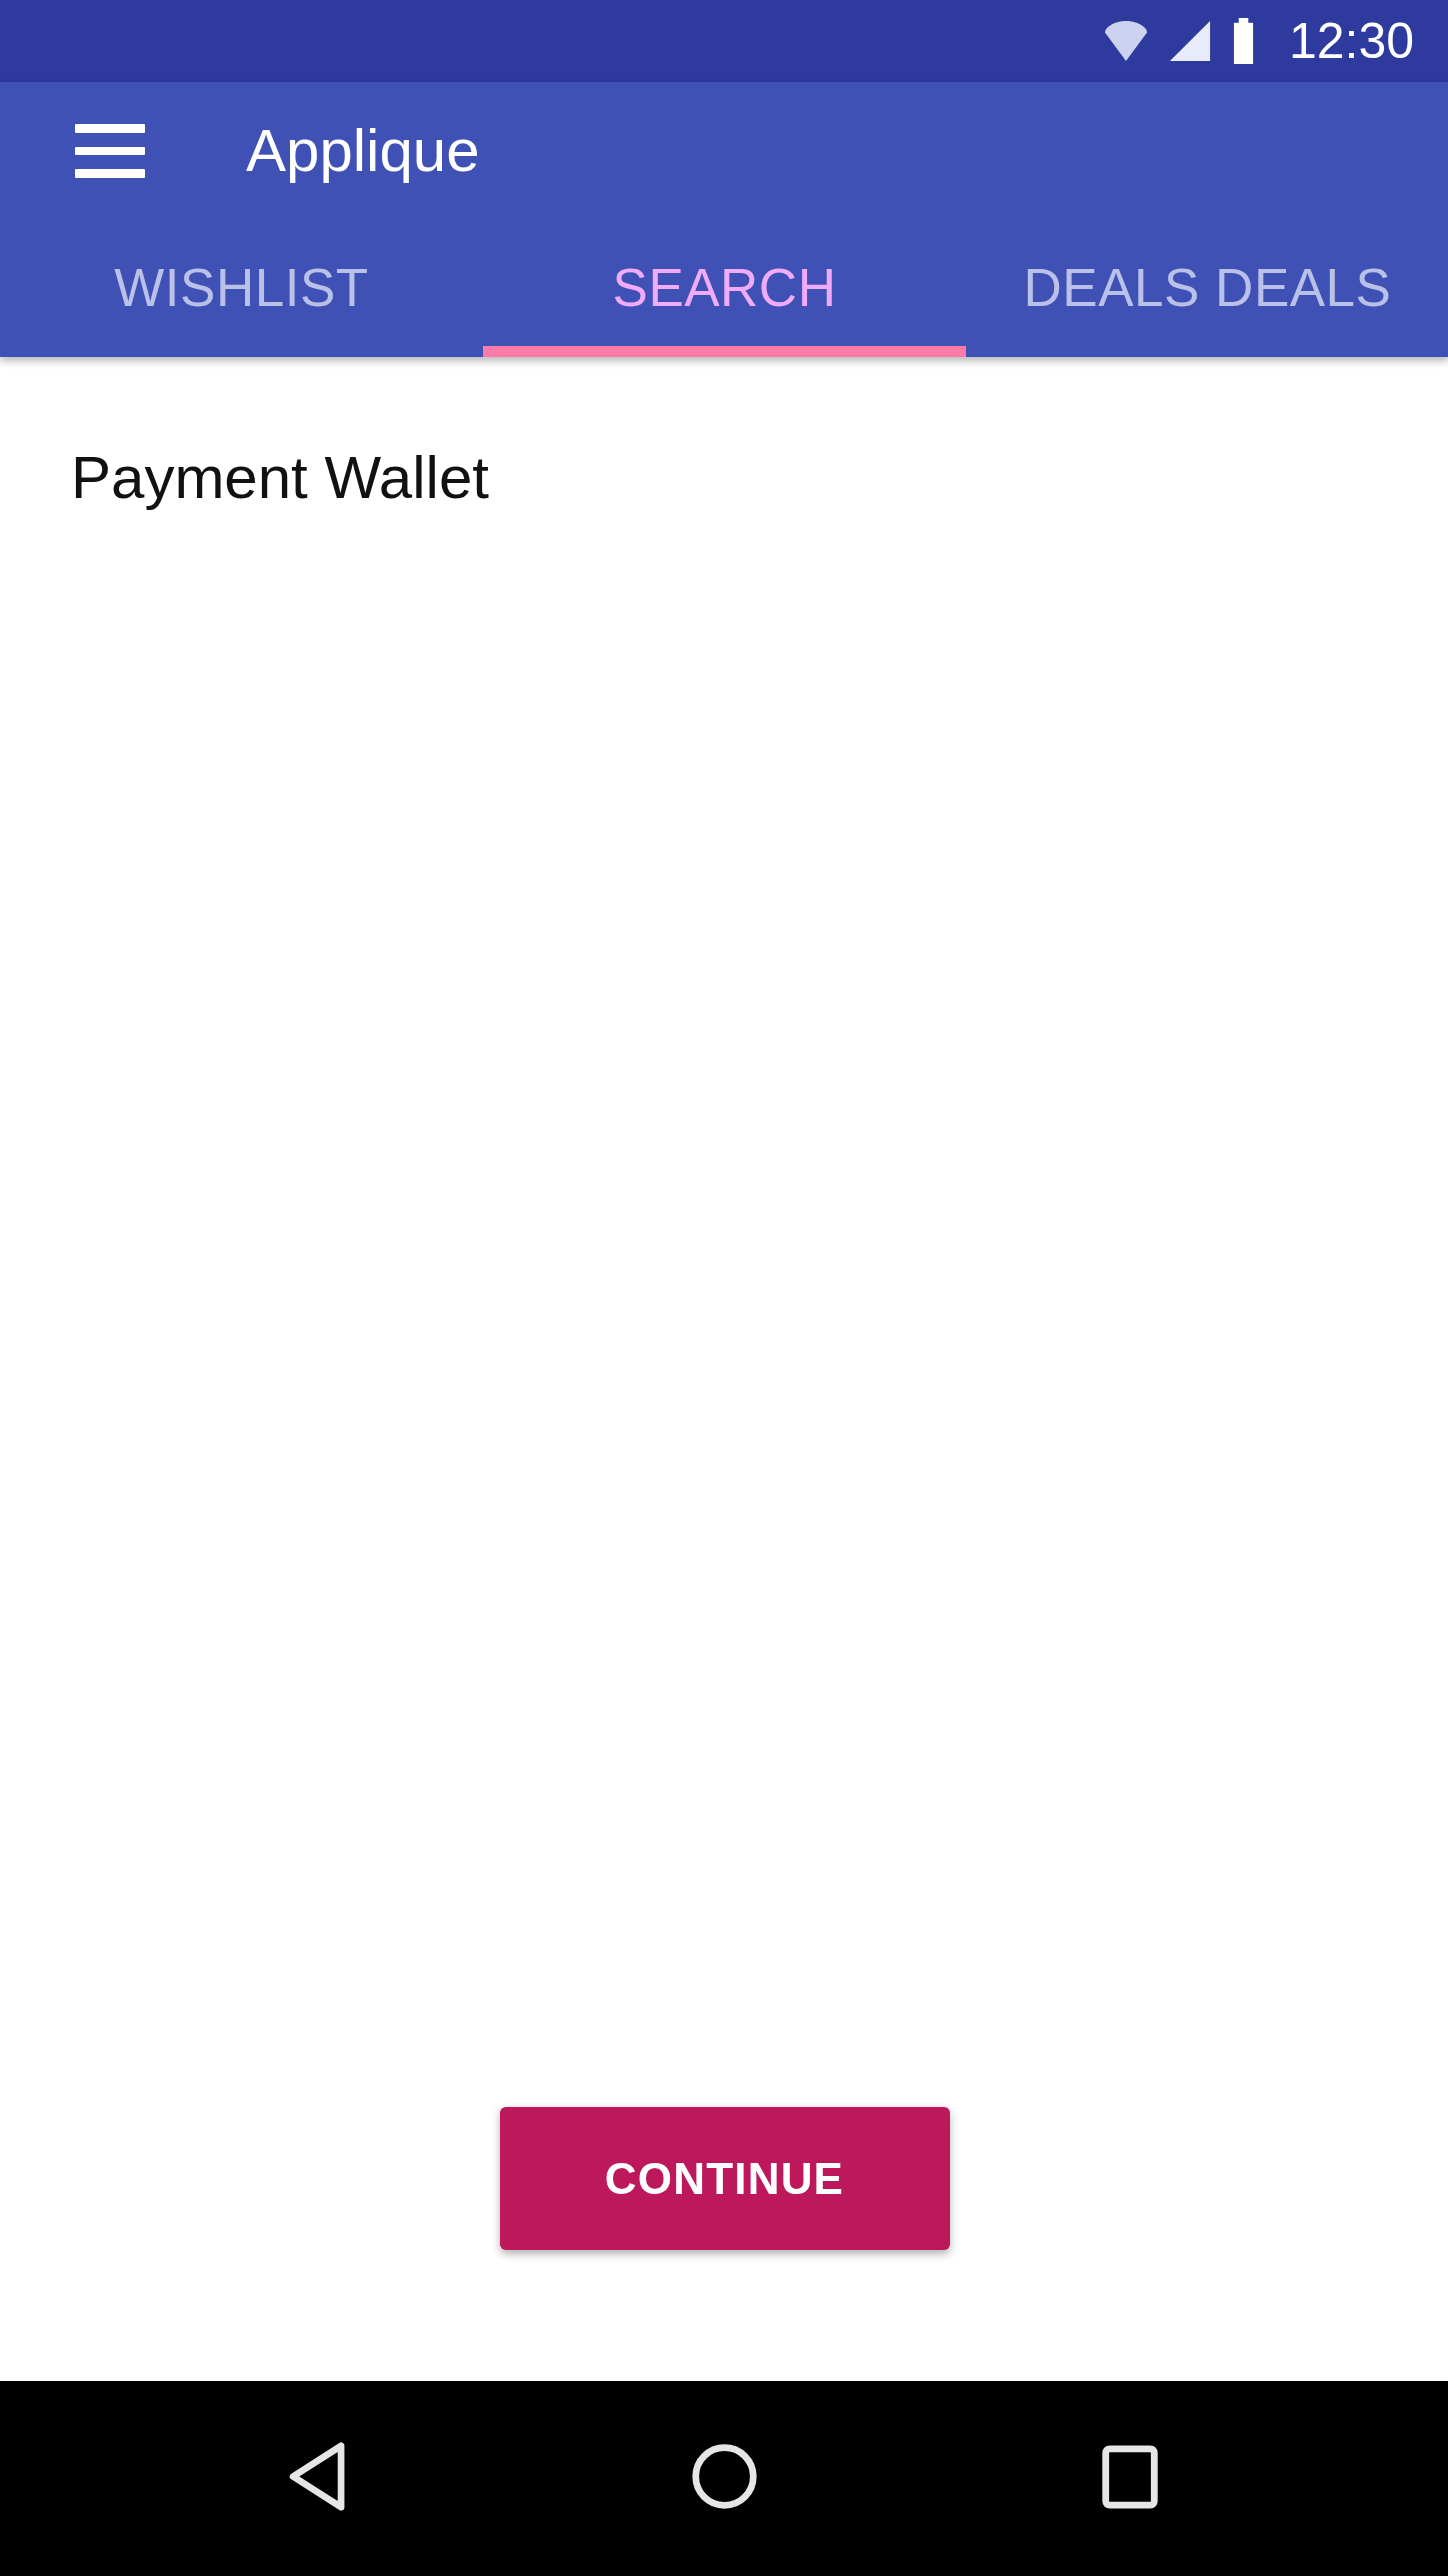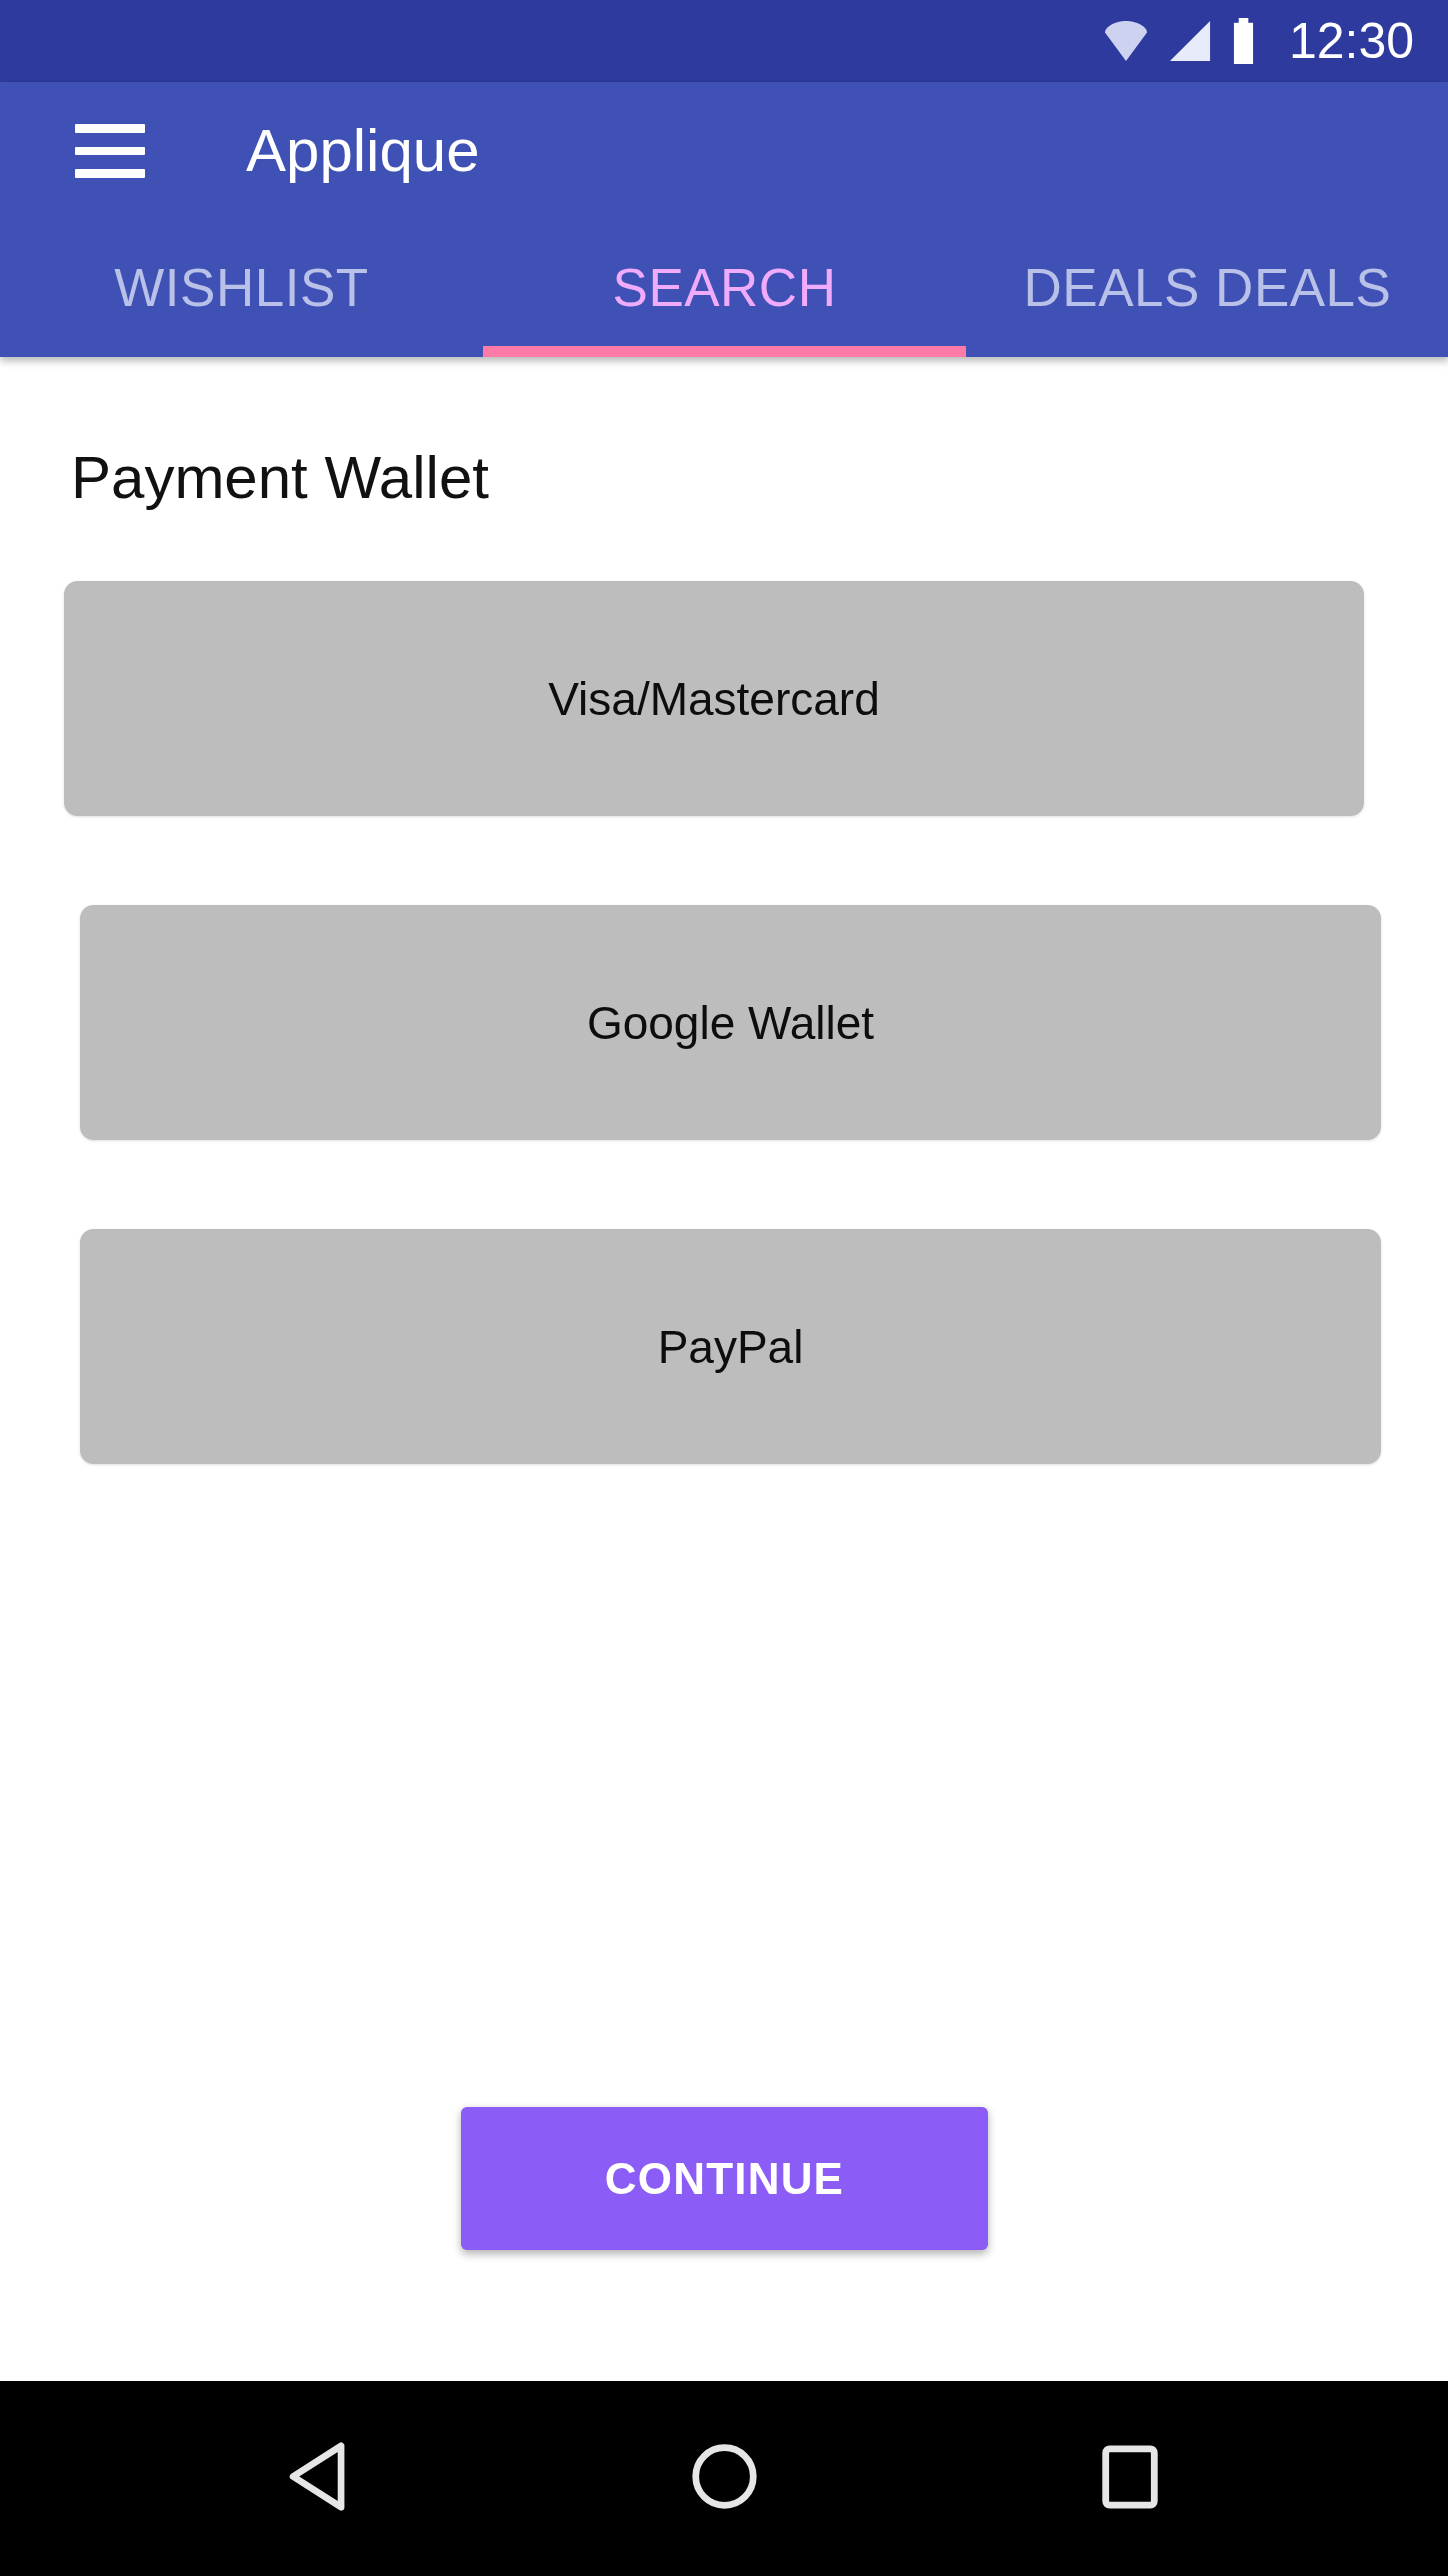--- a/index.html
+++ b/index.html
@@ -179,23 +179,23 @@
     margin: 89px 0 0 80px;
   }
 
   .continue-wrap {
     margin-top: auto;
     margin-bottom: 131px;
     display: flex;
     justify-content: center;
   }
   .continue-btn {
-    width: 527px;
+    width: 450px;
     height: 143px;
-    background: #8b5cf6;
+    background: #be185d;
     color: #ffffff;
     font-size: 44px;
     font-weight: bold;
     letter-spacing: 1.2px;
     border: none;
     border-radius: 5.8px;
     cursor: pointer;
     font-family: "Liberation Sans", sans-serif;
     box-shadow: 0 3.9px 8.7px rgba(0,0,0,0.30);
     display: flex;
@@ -270,25 +270,20 @@
       </div>
       <div class="tab">
         <span class="tab-label">DEALS DEALS</span>
       </div>
     </div>
   </div>
 
   <div class="content">
     <div class="page-title">Payment Wallet</div>
 
-    <div class="options">
-      <button class="option-btn opt-0">Visa/Mastercard</button>
-      <button class="option-btn opt-1">Google Wallet</button>
-      <button class="option-btn opt-2">PayPal</button>
-    </div>
 
     <div class="continue-wrap">
       <button class="continue-btn">CONTINUE</button>
     </div>
   </div>
 
   <div class="nav-bar">
     <div class="nav-btn">
       <span>
         <svg width="68" height="71" viewBox="0 0 70 74">

